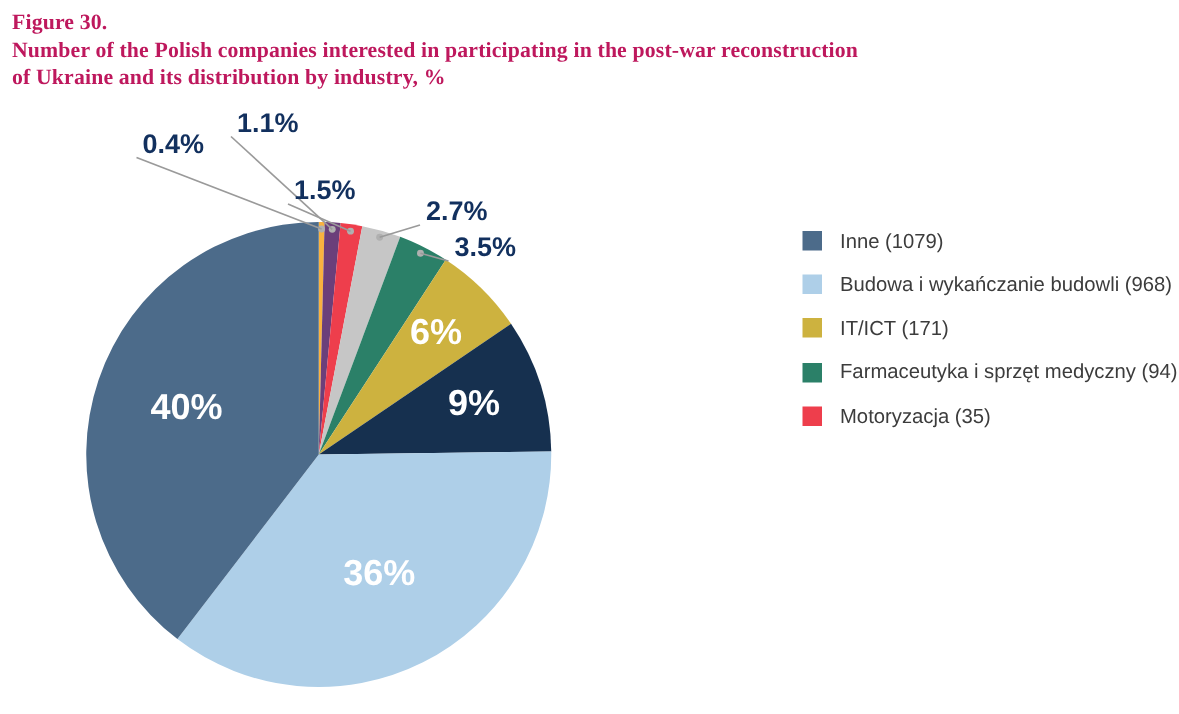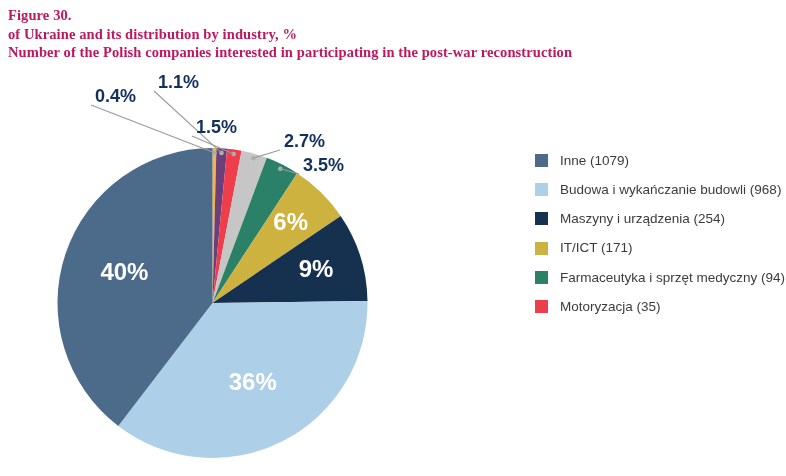--- a/index.html
+++ b/index.html
@@ -87,22 +87,22 @@
     line-height:1;
   }
 </style>
 </head>
 <body>
 
 <div id="figure-root">
 
   <div class="caption">
     <div class="caption-line">Figure 30.</div>
+    <div class="caption-line">Number of the Polish companies interested in participating in the post-war reconstruction</div>
     <div class="caption-line">of Ukraine and its distribution by industry, %</div>
-    <div class="caption-line">Number of the Polish companies interested in participating in the post-war reconstruction</div>
   </div>
 
   <div id="chart-area">
     <svg id="pie-svg" width="470" height="416" viewBox="0 0 470 416">
       <g id="pie-slices">
           <path d="M 212.5 243 L 212.50 88.00 A 155 155 0 0 1 216.40 88.05 Z" fill="#f9b23f"></path>
           <path d="M 212.5 243 L 216.40 88.05 A 155 155 0 0 1 227.09 88.69 Z" fill="#6b3f7a"></path>
           <path d="M 212.5 243 L 227.09 88.69 A 155 155 0 0 1 241.54 90.75 Z" fill="#ee3e4c"></path>
           <path d="M 212.5 243 L 241.54 90.75 A 155 155 0 0 1 266.83 97.83 Z" fill="#c6c6c6"></path>
           <path d="M 212.5 243 L 266.83 97.83 A 155 155 0 0 1 297.19 113.18 Z" fill="#2b8068"></path>
@@ -142,24 +142,20 @@
   <div id="legend">
       <div class="legend-row">
         <span class="legend-swatch" style="background: rgb(76, 107, 138);"></span>
         <span class="legend-text">Inne (1079)</span>
       </div>
       <div class="legend-row">
         <span class="legend-swatch" style="background: rgb(174, 207, 232);"></span>
         <span class="legend-text">Budowa i wykańczanie budowli (968)</span>
       </div>
       <div class="legend-row">
-        <span class="legend-swatch" style="background: rgb(22, 48, 79);"></span>
-        <span class="legend-text">Maszyny i urządzenia (254)</span>
-      </div>
-      <div class="legend-row">
         <span class="legend-swatch" style="background: rgb(205, 178, 63);"></span>
         <span class="legend-text">IT/ICT (171)</span>
       </div>
       <div class="legend-row">
         <span class="legend-swatch" style="background: rgb(43, 128, 104);"></span>
         <span class="legend-text">Farmaceutyka i sprzęt medyczny (94)</span>
       </div>
       <div class="legend-row">
         <span class="legend-swatch" style="background: rgb(238, 62, 76);"></span>
         <span class="legend-text">Motoryzacja (35)</span>

